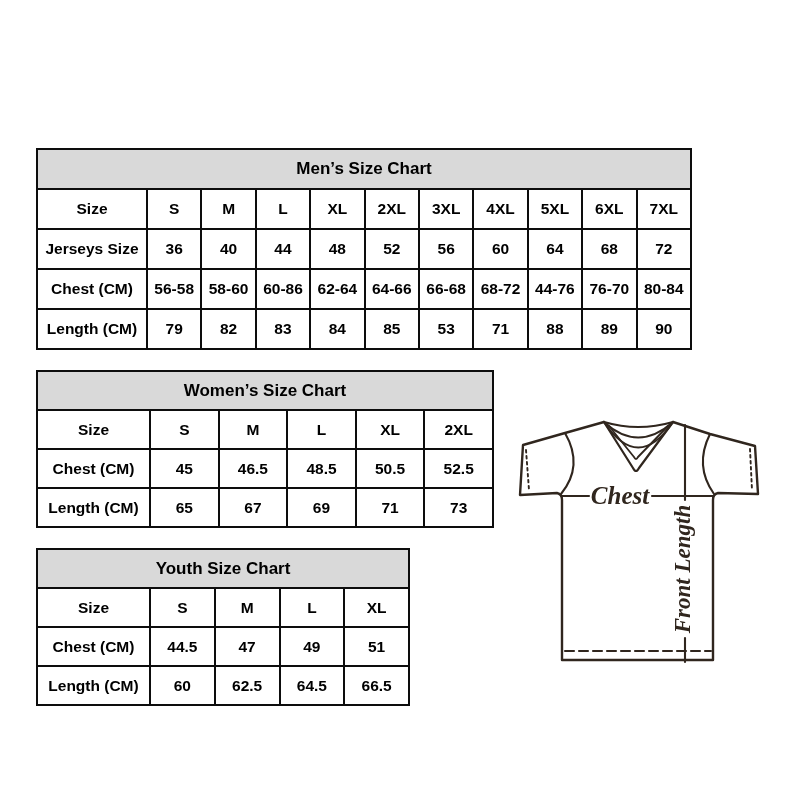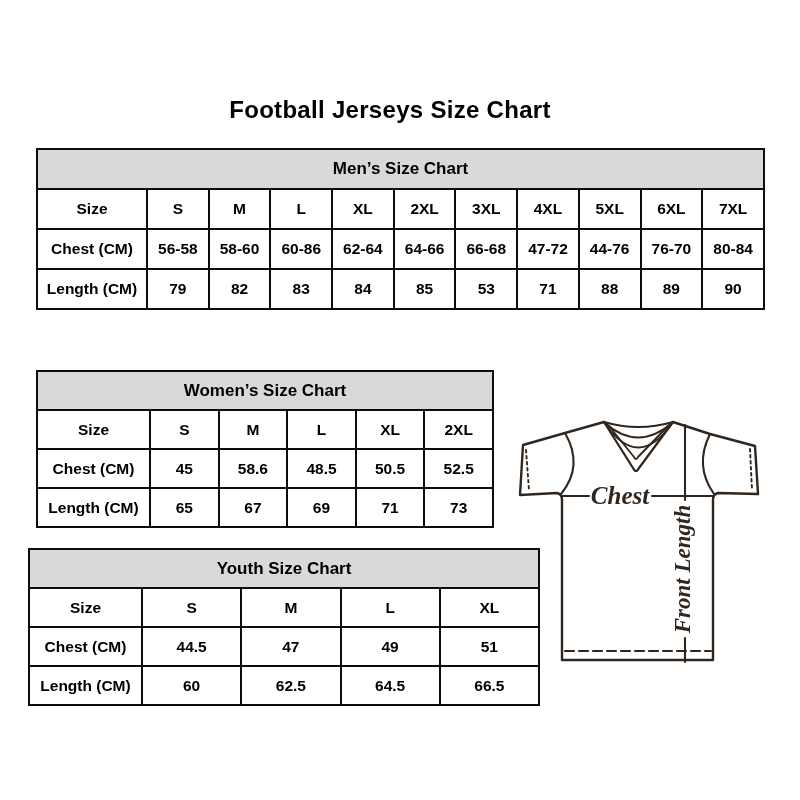--- a/index.html
+++ b/index.html
@@ -15,34 +15,33 @@
   table{
     position:absolute;border-collapse:collapse;table-layout:fixed;
     background:#fff;font-weight:bold;color:#000;
   }
   th,td{
     border:2px solid #0d0d0d;text-align:center;vertical-align:middle;
     padding:0;overflow:hidden;white-space:nowrap;
   }
   th.hdr{background:#d9d9d9;font-size:17px;}
   td{font-size:15.5px;}
-  .men{left:36px;top:148px;width:729px;}
+  .men{left:36px;top:148px;width:656px;}
   .men tr{height:40px;}
   .women{left:36px;top:370px;width:458px;}
   .women tr{height:39px;}
-  .youth{left:28px;top:548px;width:512px;}
+  .youth{left:36px;top:548px;width:374px;}
   .youth tr{height:39px;}
   .jersey{position:absolute;left:505px;top:400px;width:270px;height:270px;}
 </style>
 </head>
 <body>
 
 <div class="page">
 
-  <div class="title">Football Jerseys Size Chart</div>
 
   <table class="men">
     <colgroup>
         <col style="width:110px">
       </colgroup>
     <thead>
       <tr>
           <th class="hdr" colspan="11">Men’s Size Chart</th>
         </tr>
     </thead>
@@ -54,28 +53,41 @@
           <td>L</td>
           <td>XL</td>
           <td>2XL</td>
           <td>3XL</td>
           <td>4XL</td>
           <td>5XL</td>
           <td>6XL</td>
           <td>7XL</td>
         </tr>
         <tr>
+          <td>Jerseys Size</td>
+          <td>36</td>
+          <td>40</td>
+          <td>44</td>
+          <td>48</td>
+          <td>52</td>
+          <td>56</td>
+          <td>60</td>
+          <td>64</td>
+          <td>68</td>
+          <td>72</td>
+        </tr>
+        <tr>
           <td>Chest (CM)</td>
           <td>56-58</td>
           <td>58-60</td>
           <td>60-86</td>
           <td>62-64</td>
           <td>64-66</td>
           <td>66-68</td>
-          <td>47-72</td>
+          <td>68-72</td>
           <td>44-76</td>
           <td>76-70</td>
           <td>80-84</td>
         </tr>
         <tr>
           <td>Length (CM)</td>
           <td>79</td>
           <td>82</td>
           <td>83</td>
           <td>84</td>
@@ -103,21 +115,21 @@
           <td>Size</td>
           <td>S</td>
           <td>M</td>
           <td>L</td>
           <td>XL</td>
           <td>2XL</td>
         </tr>
         <tr>
           <td>Chest (CM)</td>
           <td>45</td>
-          <td>58.6</td>
+          <td>46.5</td>
           <td>48.5</td>
           <td>50.5</td>
           <td>52.5</td>
         </tr>
         <tr>
           <td>Length (CM)</td>
           <td>65</td>
           <td>67</td>
           <td>69</td>
           <td>71</td>

